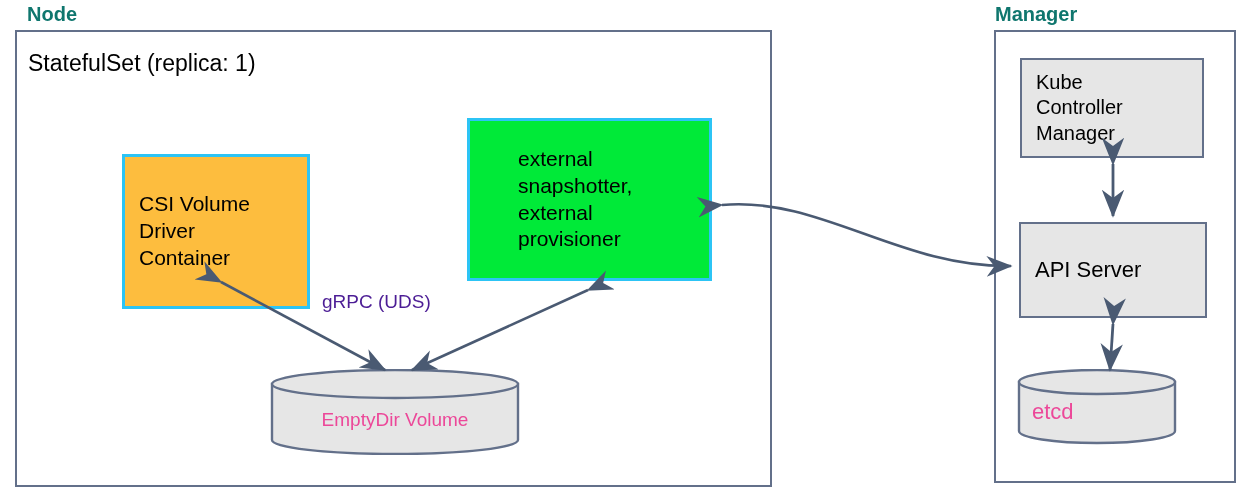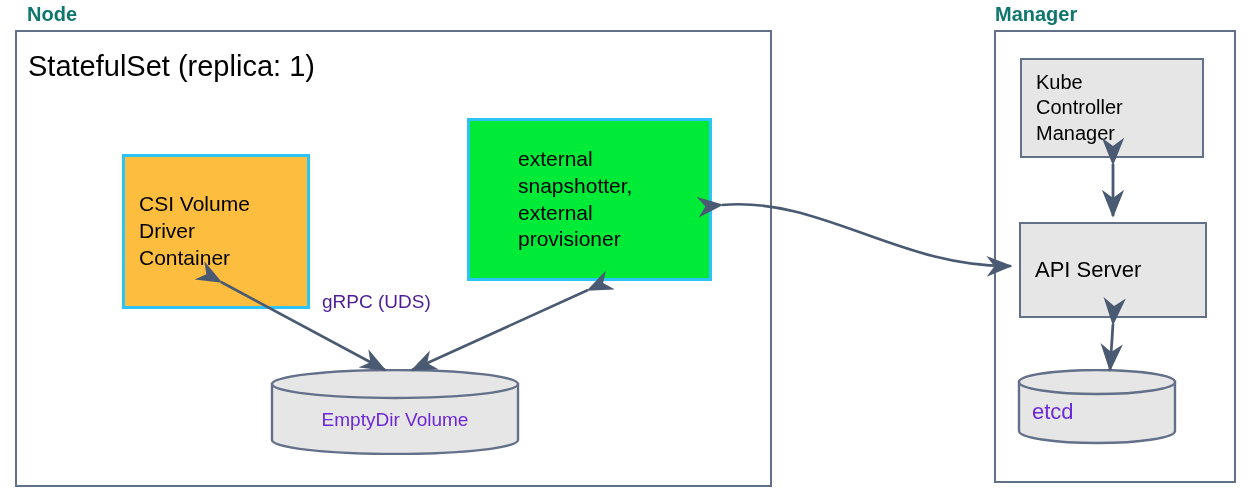--- a/index.html
+++ b/index.html
@@ -33,21 +33,21 @@
   }
 
   .group-box {
     position: absolute;
     border: 2px solid #63708a;
     background: #ffffff;
   }
 
   .inner-title {
     position: absolute;
-    font-size: 29px;
+    font-size: 23px;
     color: #000000;
     white-space: nowrap;
     line-height: 1;
   }
 
   .node-box {
     position: absolute;
     display: flex;
     align-items: center;
     justify-content: flex-start;
@@ -71,21 +71,21 @@
     background: #E6E6E6;
     border: 2px solid #63708a;
   }
 
   .cylinder {
     position: absolute;
   }
   .cyl-label {
     position: absolute;
     font-size: 19px;
-    color: #6d28d9;
+    color: #ec4899;
     white-space: nowrap;
     text-align: center;
     line-height: 1;
   }
 
   .edge-label {
     position: absolute;
     font-size: 19px;
     color: #4c1d95;
     white-space: nowrap;

